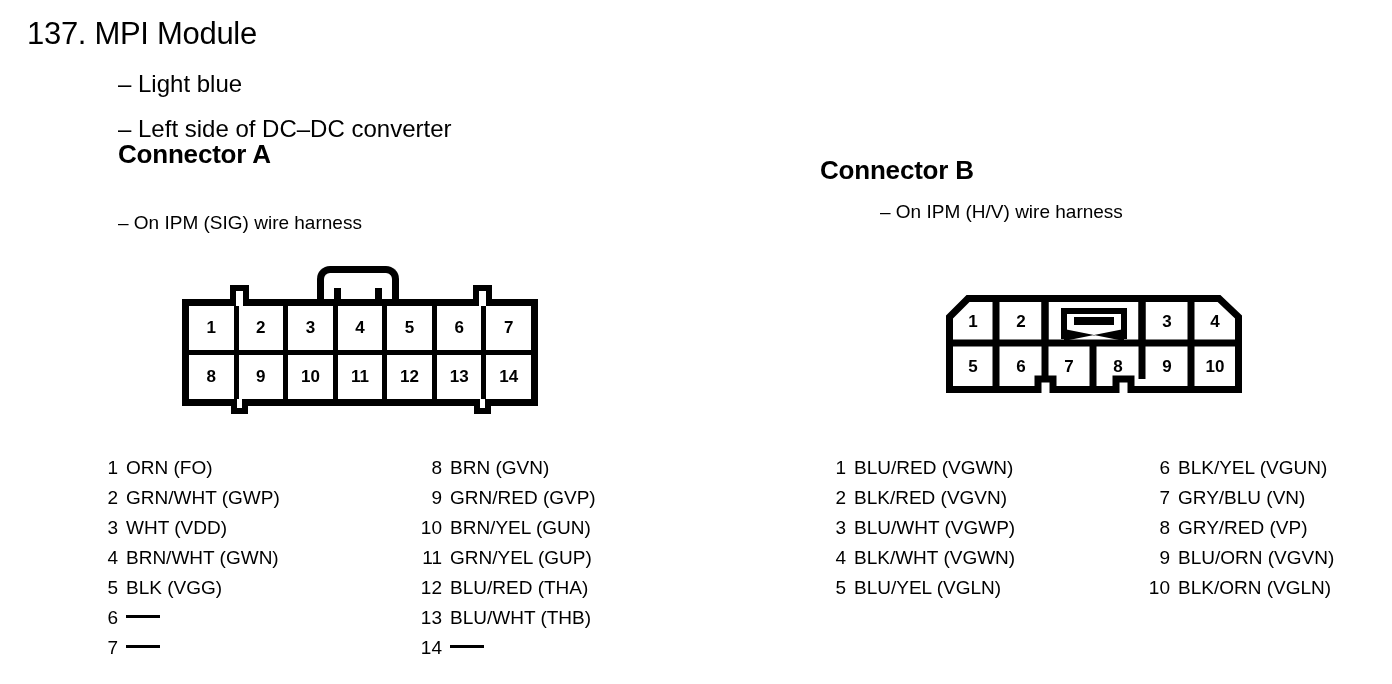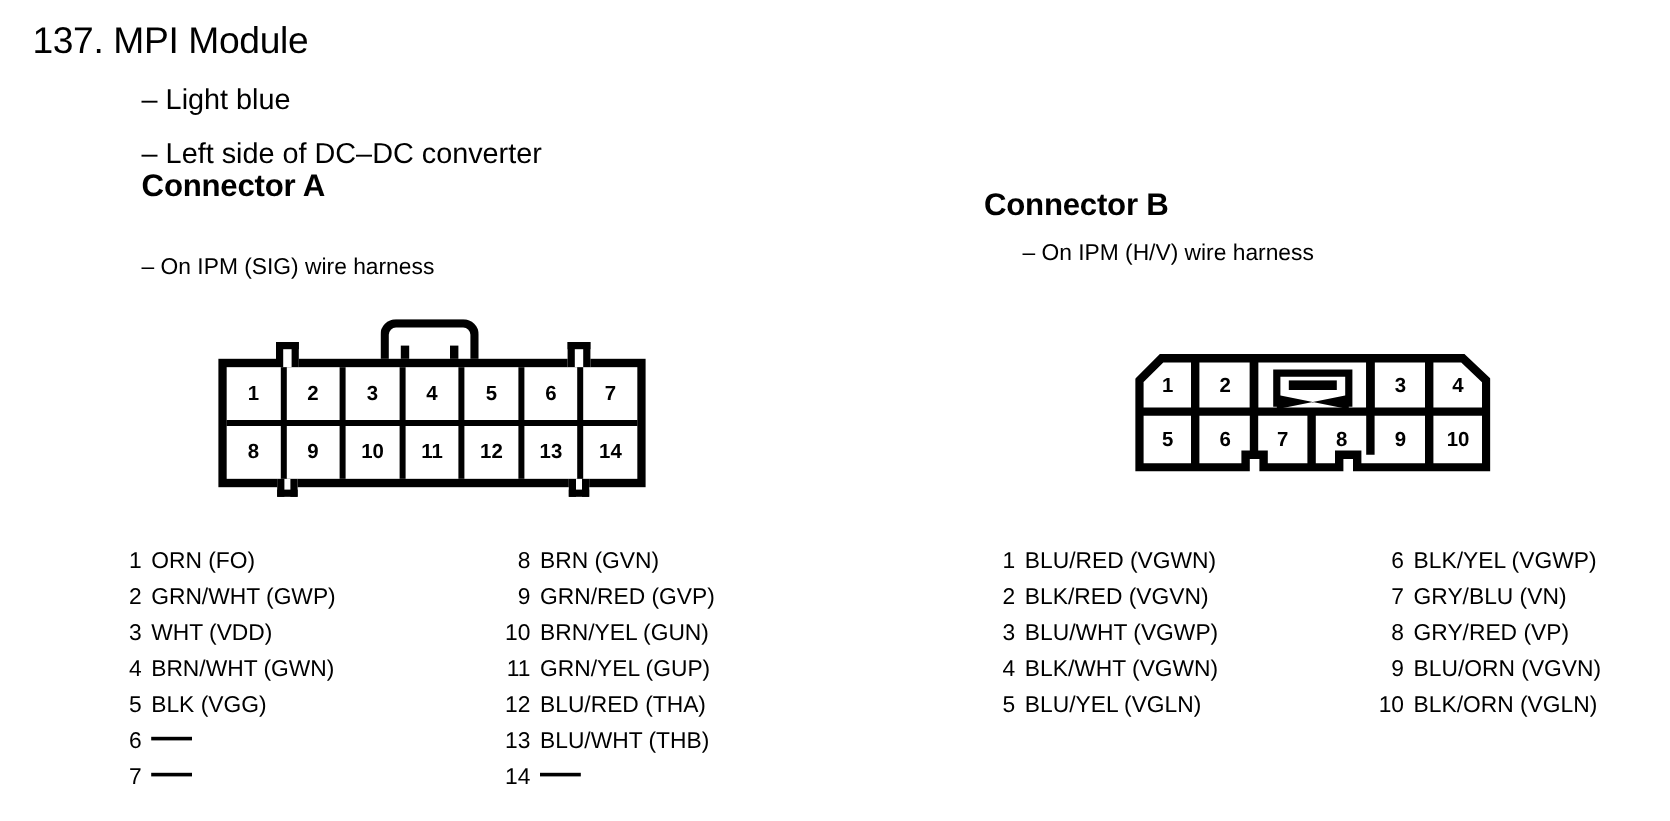--- a/index.html
+++ b/index.html
@@ -44,21 +44,21 @@
     letter-spacing: -0.2px;
   }
   .connector-note {
     position: absolute;
     font-size: 19px;
     white-space: nowrap;
   }
   #connector-a-heading { left: 118px; top: 139px; }
   #connector-a-note    { left: 118px; top: 212px; }
   #connector-b-heading { left: 820px; top: 155px; }
-  #connector-b-note    { left: 852px; top: 201px; }
+  #connector-b-note    { left: 880px; top: 201px; }
 
   
   #connector-a-diagram {
     position: absolute;
     left: 182px;
     top: 266px;
     width: 356px;
     height: 140px;
   }
   
@@ -351,21 +351,21 @@
       <span class="pin-label">BLK/WHT (VGWN)</span>
     </div>
     <div class="pin-row">
       <span class="pin-num">5</span>
       <span class="pin-label">BLU/YEL (VGLN)</span>
     </div>
   </div>
 <div class="pin-list" id="pin-list-b-right">
     <div class="pin-row">
       <span class="pin-num">6</span>
-      <span class="pin-label">BLK/YEL (VGWP)</span>
+      <span class="pin-label">BLK/YEL (VGUN)</span>
     </div>
     <div class="pin-row">
       <span class="pin-num">7</span>
       <span class="pin-label">GRY/BLU (VN)</span>
     </div>
     <div class="pin-row">
       <span class="pin-num">8</span>
       <span class="pin-label">GRY/RED (VP)</span>
     </div>
     <div class="pin-row">

